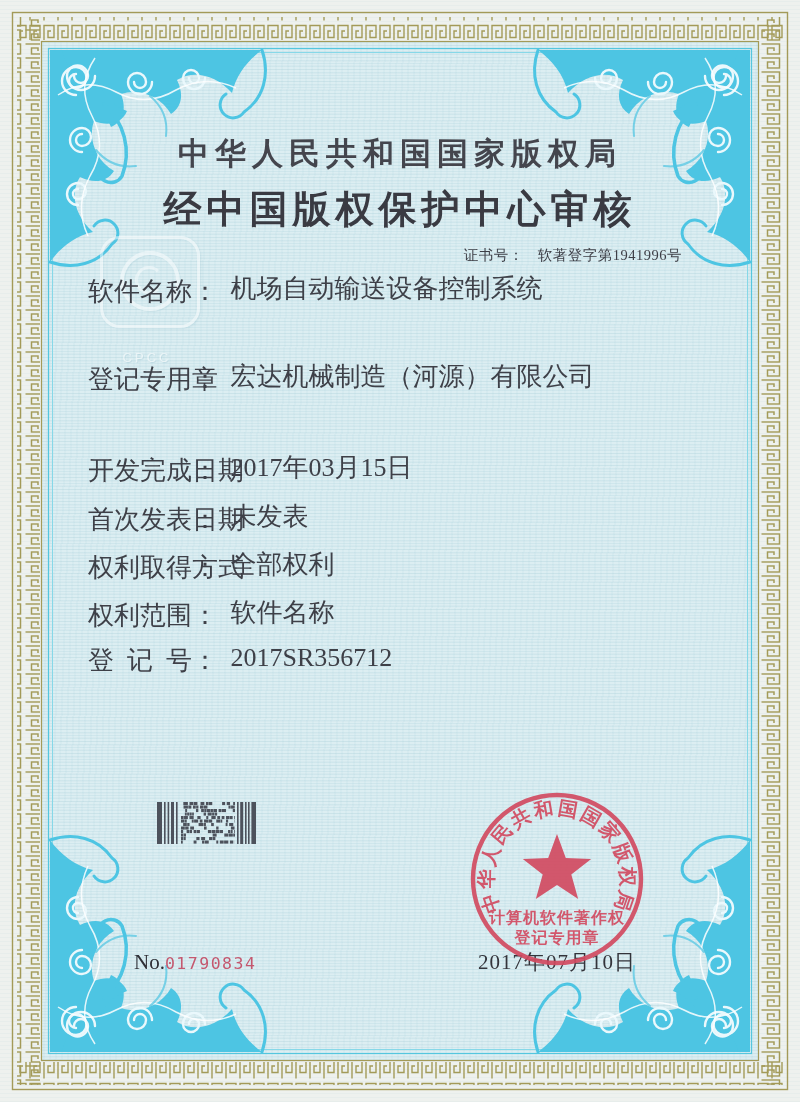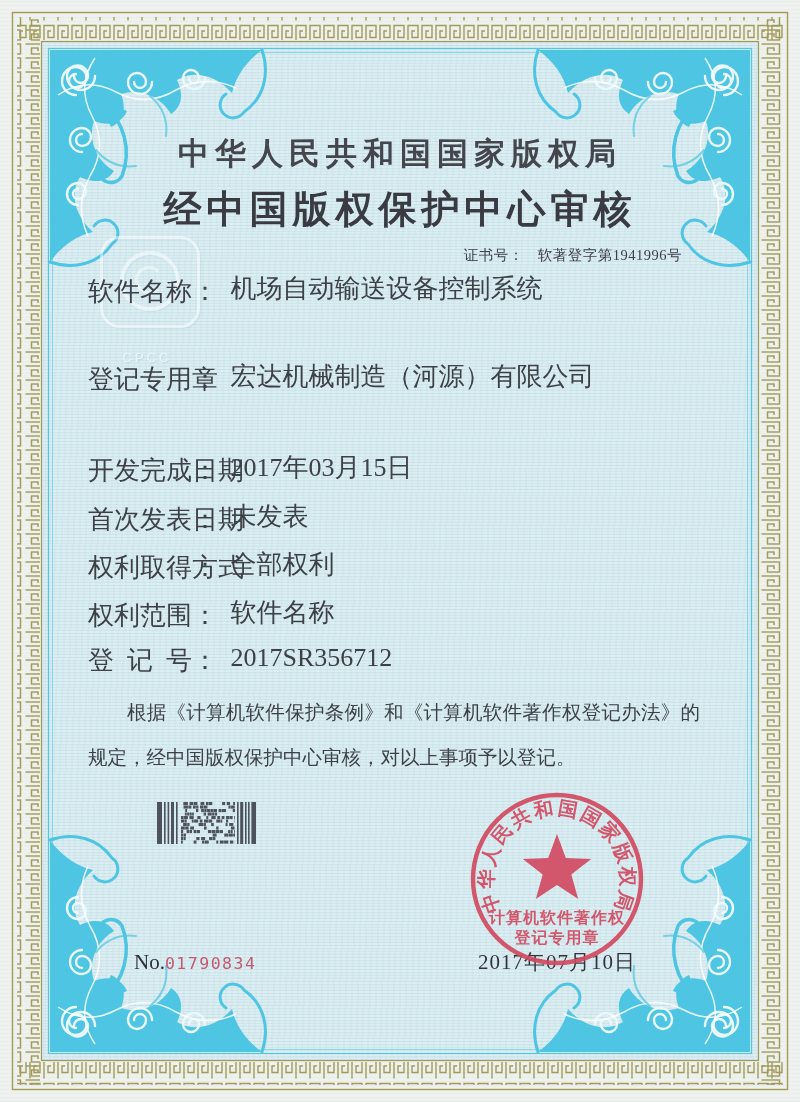--- a/index.html
+++ b/index.html
@@ -200,21 +200,20 @@
   </div>
   <div class="abs frow" style="top:598px">
     <span class="flabel">权利范围</span><span class="fcolon">：</span>
     <span class="fvalue">软件名称</span>
   </div>
   <div class="abs frow" style="top:643px">
     <span class="flabel">登记号</span><span class="fcolon">：</span>
     <span class="fvalue">2017SR356712</span>
   </div>
 
-  <div class="abs body-par">根据《计算机软件保护条例》和《计算机软件著作权登记办法》的规定，经中国版权保护中心审核，对以上事项予以登记。</div>
 
   <div class="abs" id="barcode-box">
     <svg id="barcode-svg" width="104" height="42" viewBox="0 0 100 42">
         <rect x="0" y="0" width="5" height="42" fill="#4d525c"></rect>
         <rect x="7" y="0" width="1.6" height="42" fill="#4d525c"></rect>
         <rect x="10.6" y="0" width="1.6" height="42" fill="#4d525c"></rect>
         <rect x="14" y="0" width="3" height="42" fill="#4d525c"></rect>
         <rect x="19" y="0" width="1.6" height="42" fill="#4d525c"></rect>
         <rect x="26.323813505470753" y="0" width="4.5695665836334225" height="3.1" fill="#4d525c"></rect>
         <rect x="32.49338008910418" y="0" width="3.8684358060359956" height="3.1" fill="#4d525c"></rect>

